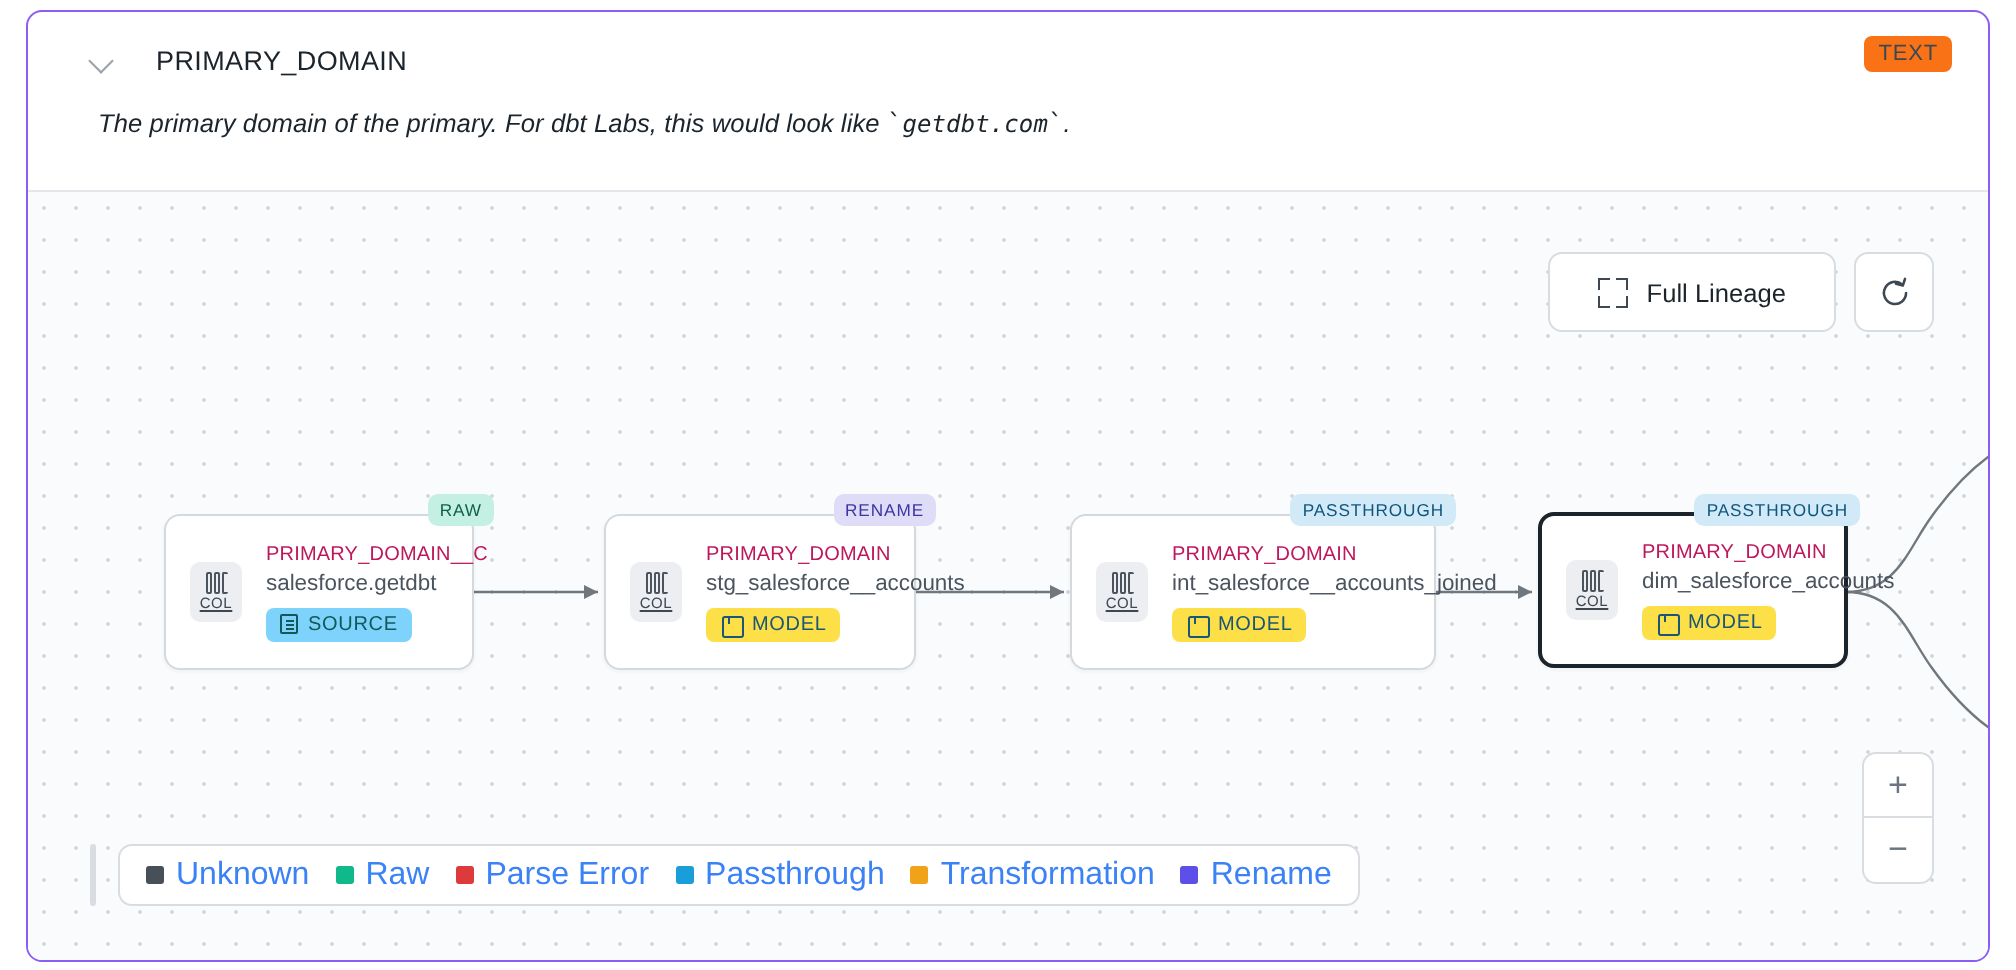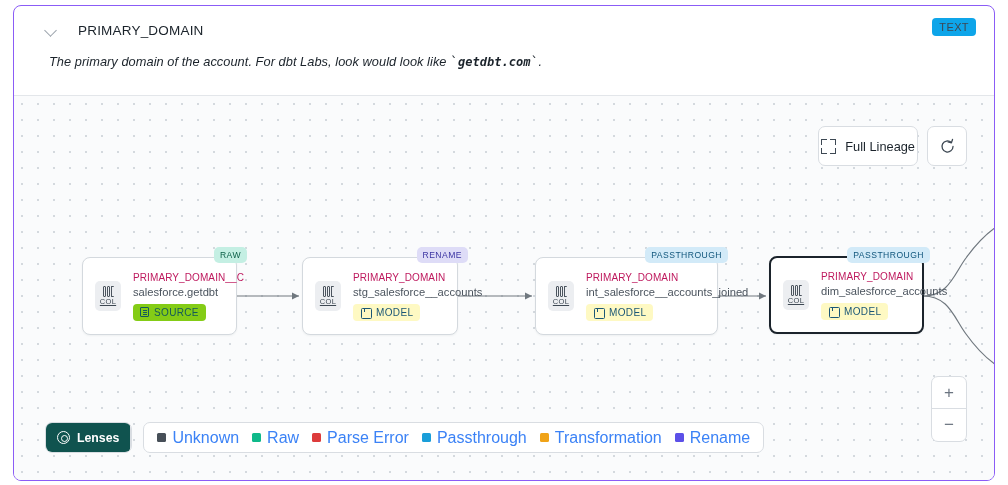--- a/index.html
+++ b/index.html
@@ -33,31 +33,31 @@
     width: 8px; height: 8px;
     border-right: 1.4px solid #9aa2ab; border-bottom: 1.4px solid #9aa2ab;
     transform: rotate(45deg);
   }
   .page-title {
     font-size: 13.5px; color: #1b232b; letter-spacing: .2px;
     margin-left: 8px;
   }
   .type-badge {
     position: absolute; right: 18px; top: 12px;
-    background: #0ea5e9; color: #3d4853;
+    background: #f97316; color: #3d4853;
     font-size: 11px; letter-spacing: .4px;
     padding: 3px 7px; border-radius: 4px;
   }
 
   .desc {
     margin: 13px 0 0 17px;
     font-size: 12.8px; font-style: italic; color: #1b232b;
     letter-spacing: .05px;
   }
-  .desc .code { font-family: "DejaVu Sans Mono", monospace; font-style: italic; font-weight: bold; font-size: 12px; }
+  .desc .code { font-family: "DejaVu Sans Mono", monospace; font-style: italic; font-weight: normal; font-size: 12px; }
   .tick { font-family: "DejaVu Sans Mono", monospace; font-style: normal; }
 
   .inherit {
     margin: 7px 0 0 17px;
     font-size: 12.2px; font-style: italic; color: #3d4853;
   }
   .inherit a { color: #0e6b6b; text-decoration: underline; font-style: italic; }
 
   
   .canvas {
@@ -66,21 +66,21 @@
     background-image: radial-gradient(#d4d9de 0.9px, transparent 0.9px);
     background-size: 16px 16px;
     border-top: 1px solid #e3e6ea;
   }
 
   
   .canvas-tools { position: absolute; right: 27px; top: 30px; display: flex; gap: 9px; }
   .btn {
     background: #ffffff; border: 1px solid #d9dde2; border-radius: 7px;
     height: 40px; display: flex; align-items: center; gap: 9px;
-    padding: 0 2px; font-size: 12.8px; color: #1b232b; cursor: pointer; justify-content: space-between;
+    padding: 0 24px; font-size: 12.8px; color: #1b232b; cursor: pointer; justify-content: space-between;
   }
   .btn-icon { width: 40px; padding: 0; justify-content: center; }
   .expand-ico { width: 15px; height: 15px; position: relative; display: inline-block; }
   .expand-ico i {
     position: absolute; width: 6px; height: 6px; border: 1.5px solid #3d4853;
   }
   .expand-ico i:nth-child(1){ left:0; top:0; border-right:none; border-bottom:none; }
   .expand-ico i:nth-child(2){ right:0; top:0; border-left:none; border-bottom:none; }
   .expand-ico i:nth-child(3){ left:0; bottom:0; border-right:none; border-top:none; }
   .expand-ico i:nth-child(4){ right:0; bottom:0; border-left:none; border-top:none; }
@@ -128,22 +128,22 @@
   .col-chip .lbl { font-size: 7.5px; color: #3d4853; letter-spacing: .3px; line-height: 8px; text-decoration: underline; }
 
   .node-body { display: flex; flex-direction: column; gap: 3px; padding-right: 10px; }
   .node-name { font-size: 10px; color: #be185d; letter-spacing: .1px; }
   .node-sub  { font-size: 11.2px; color: #4b545e; }
   .mat-badge {
     margin-top: 3px; align-self: flex-start;
     display: inline-flex; align-items: center; gap: 5px;
     font-size: 10px; letter-spacing: .35px; padding: 3px 7px; border-radius: 4px;
   }
-  .mat-source { background: #84cc16; color: #14595a; }
-  .mat-model  { background: #fef9c3; color: #1a5676; }
+  .mat-source { background: #7dd3fc; color: #14595a; }
+  .mat-model  { background: #fde047; color: #1a5676; }
 
   .doc-ico { width: 9px; height: 10px; border: 1.2px solid currentColor; border-radius: 1px; position: relative; }
   .doc-ico::after {
     content: ""; position: absolute; left: 1.5px; top: 1.5px; right: 1.5px; height: 1px;
     box-shadow: 0 2px 0 currentColor, 0 4px 0 currentColor;
     background: currentColor;
   }
   .cube-ico { width: 11px; height: 11px; position: relative; }
   .cube-ico::before {
     content: ""; position: absolute; left: 0.5px; top: 1px; width: 9px; height: 9px;
@@ -213,21 +213,21 @@
 <div class="panel">
 
   <div class="header">
     <div class="title-row">
       <span class="chevron"></span>
       <span class="page-title">PRIMARY_DOMAIN</span>
     </div>
     <span class="type-badge">TEXT</span>
 
     <div class="desc">
-      <span>The primary domain of the account. For dbt Labs, look would look like </span><span class="tick">`</span><span class="code">getdbt.com</span><span class="tick">`</span><span>.</span>
+      <span>The primary domain of the primary. For dbt Labs, this would look like </span><span class="tick">`</span><span class="code">getdbt.com</span><span class="tick">`</span><span>.</span>
     </div>
 
   </div>
 
   <div class="canvas">
 
     <svg class="graph" width="982" height="387">
       <defs>
         <marker id="arw" markerWidth="7" markerHeight="7" refX="6" refY="3" orient="auto">
           <path d="M0,0 L6,3 L0,6 z" fill="#70787f"></path>
@@ -342,24 +342,20 @@
       </div>
     </div>
 
     <div class="zoom-ctl">
       <div>+</div>
       <div>−</div>
     </div>
 
     <div class="bottom">
       <div class="seg">
-        <div class="seg-item active">
-          <span class="lens-ico"></span>
-          <span>Lenses</span>
-        </div>
         <div class="seg-divider"></div>
       </div>
 
       <div class="legend">
         <span class="legend-item">
           <span class="swatch" style="background:#474f58"></span>
           <span>Unknown</span>
         </span>
         <span class="legend-item">
           <span class="swatch" style="background:#0fb98a"></span>

